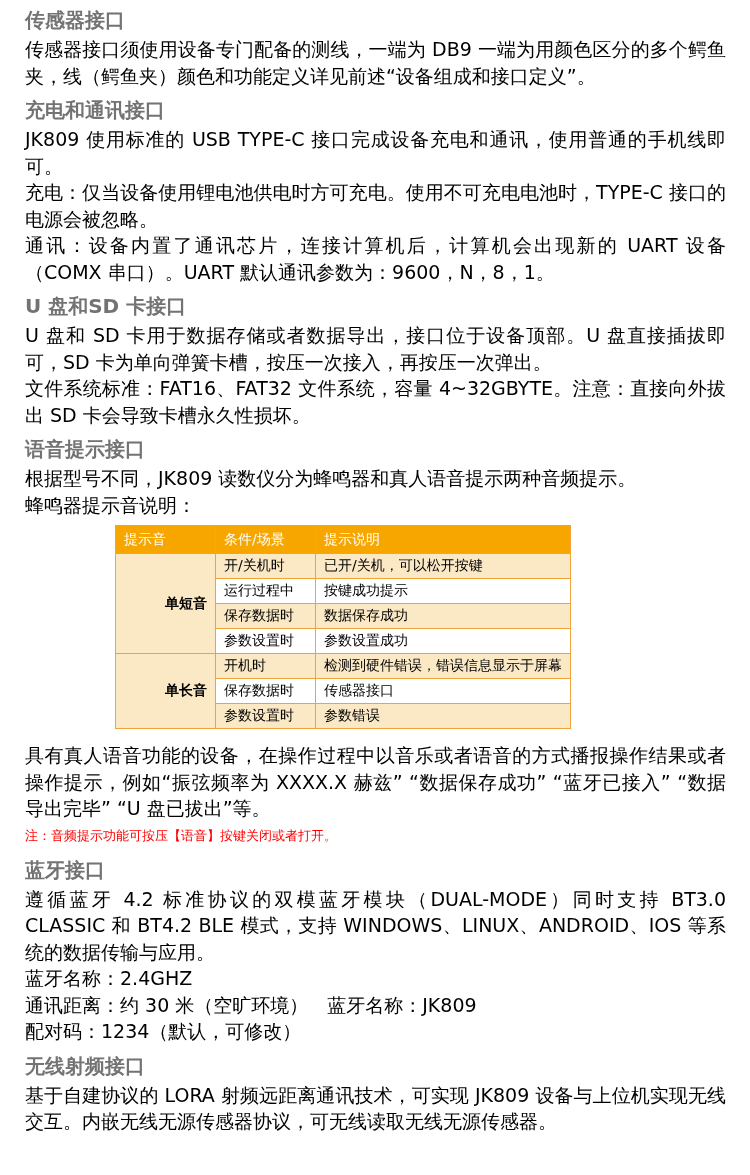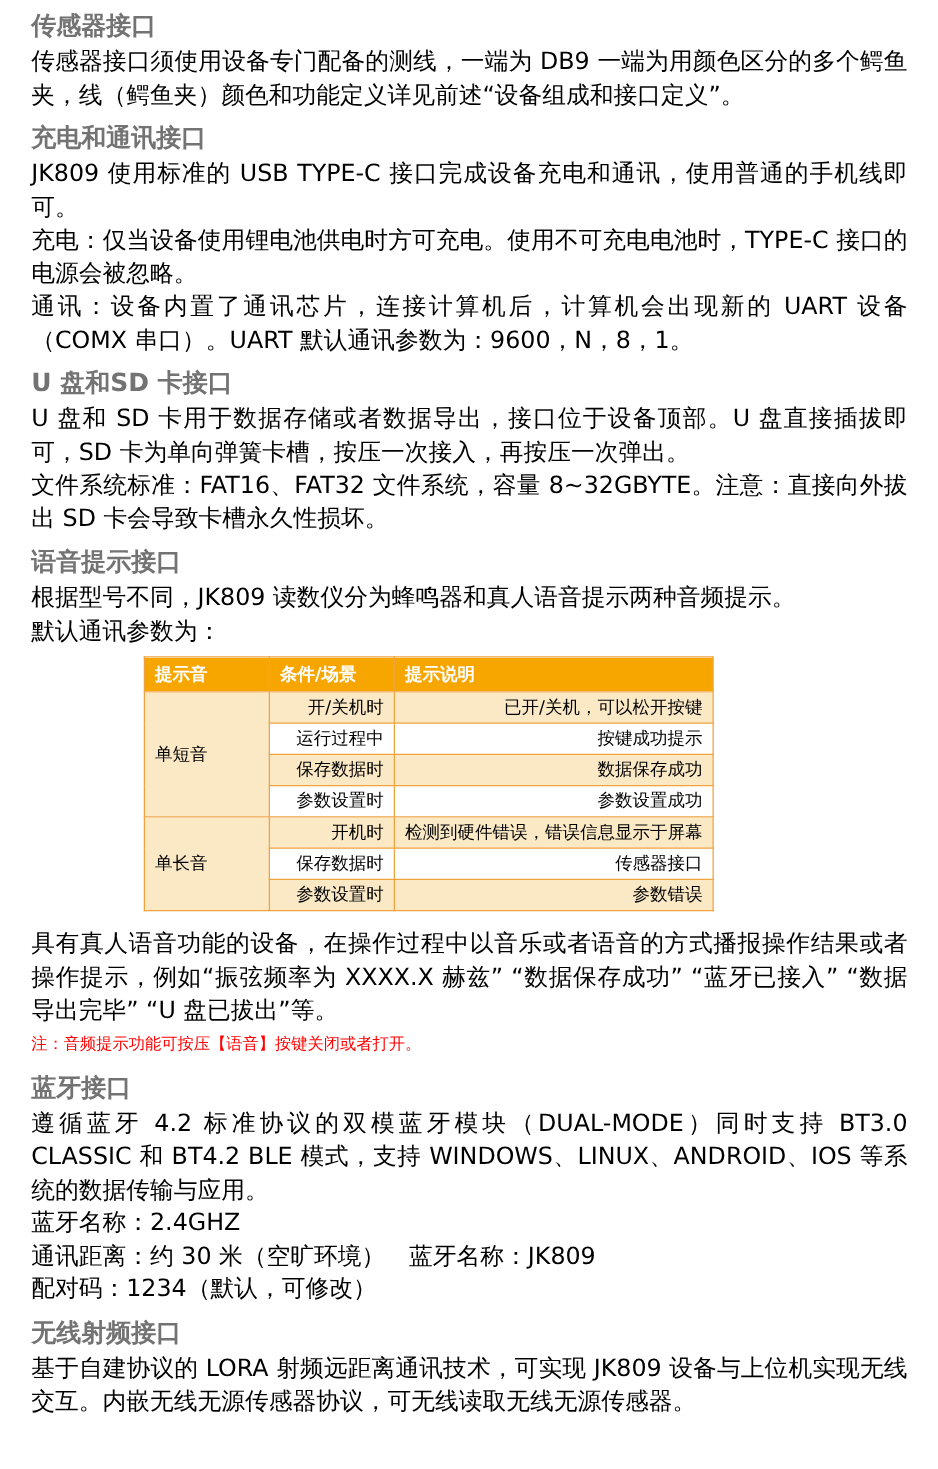--- a/index.html
+++ b/index.html
@@ -44,44 +44,43 @@
     table-layout: fixed;
     margin: 7px 0 13px 90px;
   }
   table.beeper col.c1 { width: 100px; }
   table.beeper col.c2 { width: 100px; }
   table.beeper col.c3 { width: 242px; }
   table.beeper th {
     background: var(--table-header-bg, #f7a600);
     color: var(--table-header-text, #ffffff);
     font-size: 14px;
-    font-weight: bold;
+    font-weight: normal;
     text-align: left;
     padding: 5px 8px 4px 8px;
     border: 1px solid var(--table-border, #f0a33c);
     white-space: nowrap;
     overflow: hidden;
   }
   table.beeper td {
     font-size: 14px;
     color: #000;
     background: #ffffff;
     padding: 3px 8px;
     height: 17px;
     border: 1px solid var(--table-border, #f0a33c);
     white-space: nowrap;
     overflow: hidden;
     vertical-align: middle;
-    text-align: right;
   }
   table.beeper tr.alt td { background: var(--table-cream, #fbe9c6); }
   table.beeper td.tone {
     background: var(--table-cream, #fbe9c6);
-    font-weight: normal;
-    text-align: left;
+    font-weight: bold;
+    text-align: right;
   }
   table.beeper tr.group-start td { border-top: 1px solid var(--table-border, #f0a33c); }
 </style>
 </head>
 <body>
 
 <div class="page">
 
   <div class="sec">
     <div class="hd">传感器接口</div>
@@ -91,27 +90,27 @@
   <div class="sec">
     <div class="hd">充电和通讯接口</div>
     <p class="bd">JK809 使用标准的 USB TYPE-C 接口完成设备充电和通讯，使用普通的手机线即可。</p>
     <p class="bd">充电：仅当设备使用锂电池供电时方可充电。使用不可充电电池时，TYPE-C 接口的电源会被忽略。</p>
     <p class="bd">通讯：设备内置了通讯芯片，连接计算机后，计算机会出现新的 UART 设备（COMX 串口）。UART 默认通讯参数为：9600，N，8，1。</p>
   </div>
 
   <div class="sec">
     <div class="hd">U 盘和SD 卡接口</div>
     <p class="bd">U 盘和 SD 卡用于数据存储或者数据导出，接口位于设备顶部。U 盘直接插拔即可，SD 卡为单向弹簧卡槽，按压一次接入，再按压一次弹出。</p>
-    <p class="bd">文件系统标准：FAT16、FAT32 文件系统，容量 8~32GBYTE。注意：直接向外拔出 SD 卡会导致卡槽永久性损坏。</p>
+    <p class="bd">文件系统标准：FAT16、FAT32 文件系统，容量 4~32GBYTE。注意：直接向外拔出 SD 卡会导致卡槽永久性损坏。</p>
   </div>
 
   <div class="sec">
     <div class="hd">语音提示接口</div>
     <p class="bd">根据型号不同，JK809 读数仪分为蜂鸣器和真人语音提示两种音频提示。</p>
-    <p class="bd">默认通讯参数为：</p>
+    <p class="bd">蜂鸣器提示音说明：</p>
 
     <table class="beeper">
       <colgroup>
           <col class="c1">
           <col class="c2">
           <col class="c3">
         </colgroup>
       <thead>
         <tr>
           <th>提示音</th>

